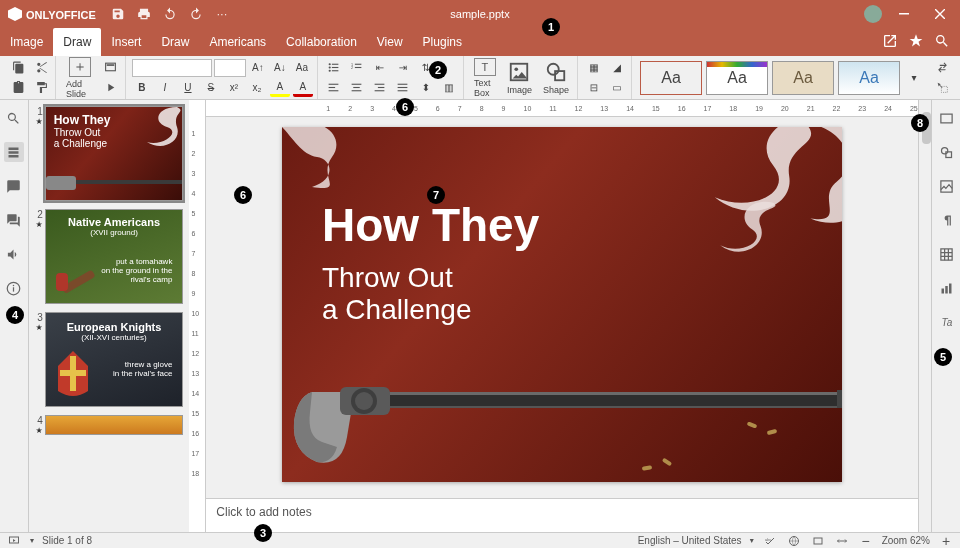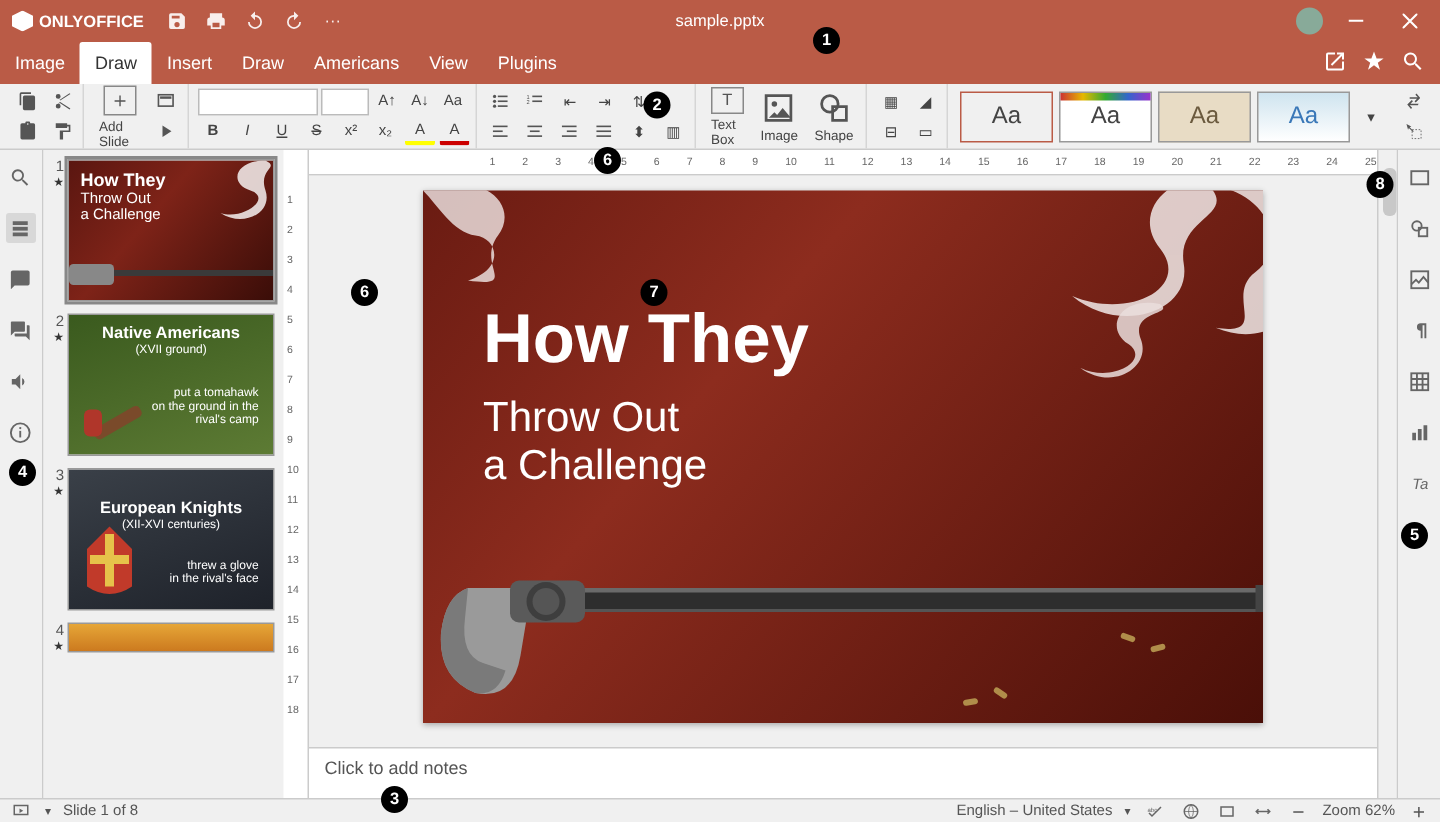--- a/index.html
+++ b/index.html
@@ -41,21 +41,21 @@
 .thumb-meta{width:14px;text-align:right;font-size:10px;color:#555;padding-right:2px;}
 .thumb-meta .star{font-size:8px;color:#333;}
 .thumb{flex:1;height:95px;border:1px solid #999;background:#fff;position:relative;overflow:hidden;font-family:Georgia,serif;}
 .thumb.selected{outline:2px solid #888;}
 .thumb1{background:linear-gradient(130deg,#5a1610 0%,#7e2318 40%,#3a0d08 100%);color:#fff;padding:6px 8px;}
 .thumb1 .t1{font-weight:bold;font-size:12px;}
 .thumb1 .t2{font-size:10px;}
 .thumb2{background:linear-gradient(160deg,#3a5a1e,#5d7b34);color:#fff;text-align:center;padding:6px 4px;}
 .thumb2 .t1{font-size:11px;font-weight:bold;}
 .thumb2 .t3{font-size:8px;}
-.thumb3{background:linear-gradient(160deg,#3a4048,#1e222a);color:#fff;text-align:center;padding:20px 4px;}
+.thumb3{background:linear-gradient(160deg,#3a4048,#1e222a);color:#fff;text-align:center;padding:8px 4px;}
 .thumb4{background:linear-gradient(#e6a637,#cc7a1f);height:20px;}
 .v-ruler{width:20px;background:#fff;border-right:1px solid #cbcbcb;position:relative;font-size:7px;color:#666;}
 .v-ruler .tick{position:absolute;left:2px;}
 .editor-area{flex:1;display:flex;flex-direction:column;background:#f0f0f0;}
 .h-ruler{height:17px;background:#fff;border-bottom:1px solid #cbcbcb;font-size:7px;color:#666;display:flex;align-items:center;padding-left:120px;gap:18px;}
 .canvas-zone{flex:1;display:flex;align-items:flex-start;justify-content:center;padding:10px 0;position:relative;overflow:hidden;}
 .slide-canvas{width:560px;height:355px;background:linear-gradient(130deg,#6a1b12 0%,#8d2c1e 35%,#4a0f08 100%);box-shadow:0 1px 4px rgba(0,0,0,.3);position:relative;color:#fff;font-family:Georgia,serif;overflow:hidden;}
 .slide-title{position:absolute;left:40px;top:75px;font-size:46px;font-weight:bold;line-height:1;}
 .slide-sub{position:absolute;left:40px;top:135px;font-size:28px;line-height:1.15;}
 .swirl{position:absolute;opacity:.85;}
@@ -127,20 +127,23 @@
       <span>Draw</span>
     </div>
  <div class="menu-item">
       <span>Insert</span>
     </div>
  <div class="menu-item">
       <span>Draw</span>
     </div>
  <div class="menu-item">
       <span>Americans</span>
+    </div>
+ <div class="menu-item">
+      <span>Collaboration</span>
     </div>
  <div class="menu-item">
       <span>View</span>
     </div>
  <div class="menu-item">
       <span>Plugins</span>
     </div>
  <div class="menu-right">
   <span><svg viewBox="0 0 24 24">
           <path d="M19 19H5V5h7V3H5a2 2 0 00-2 2v14a2 2 0 002 2h14a2 2 0 002-2v-7h-2v7zM14 3v2h3.6l-9.8 9.8 1.4 1.4L19 6.4V10h2V3h-7z"></path>

